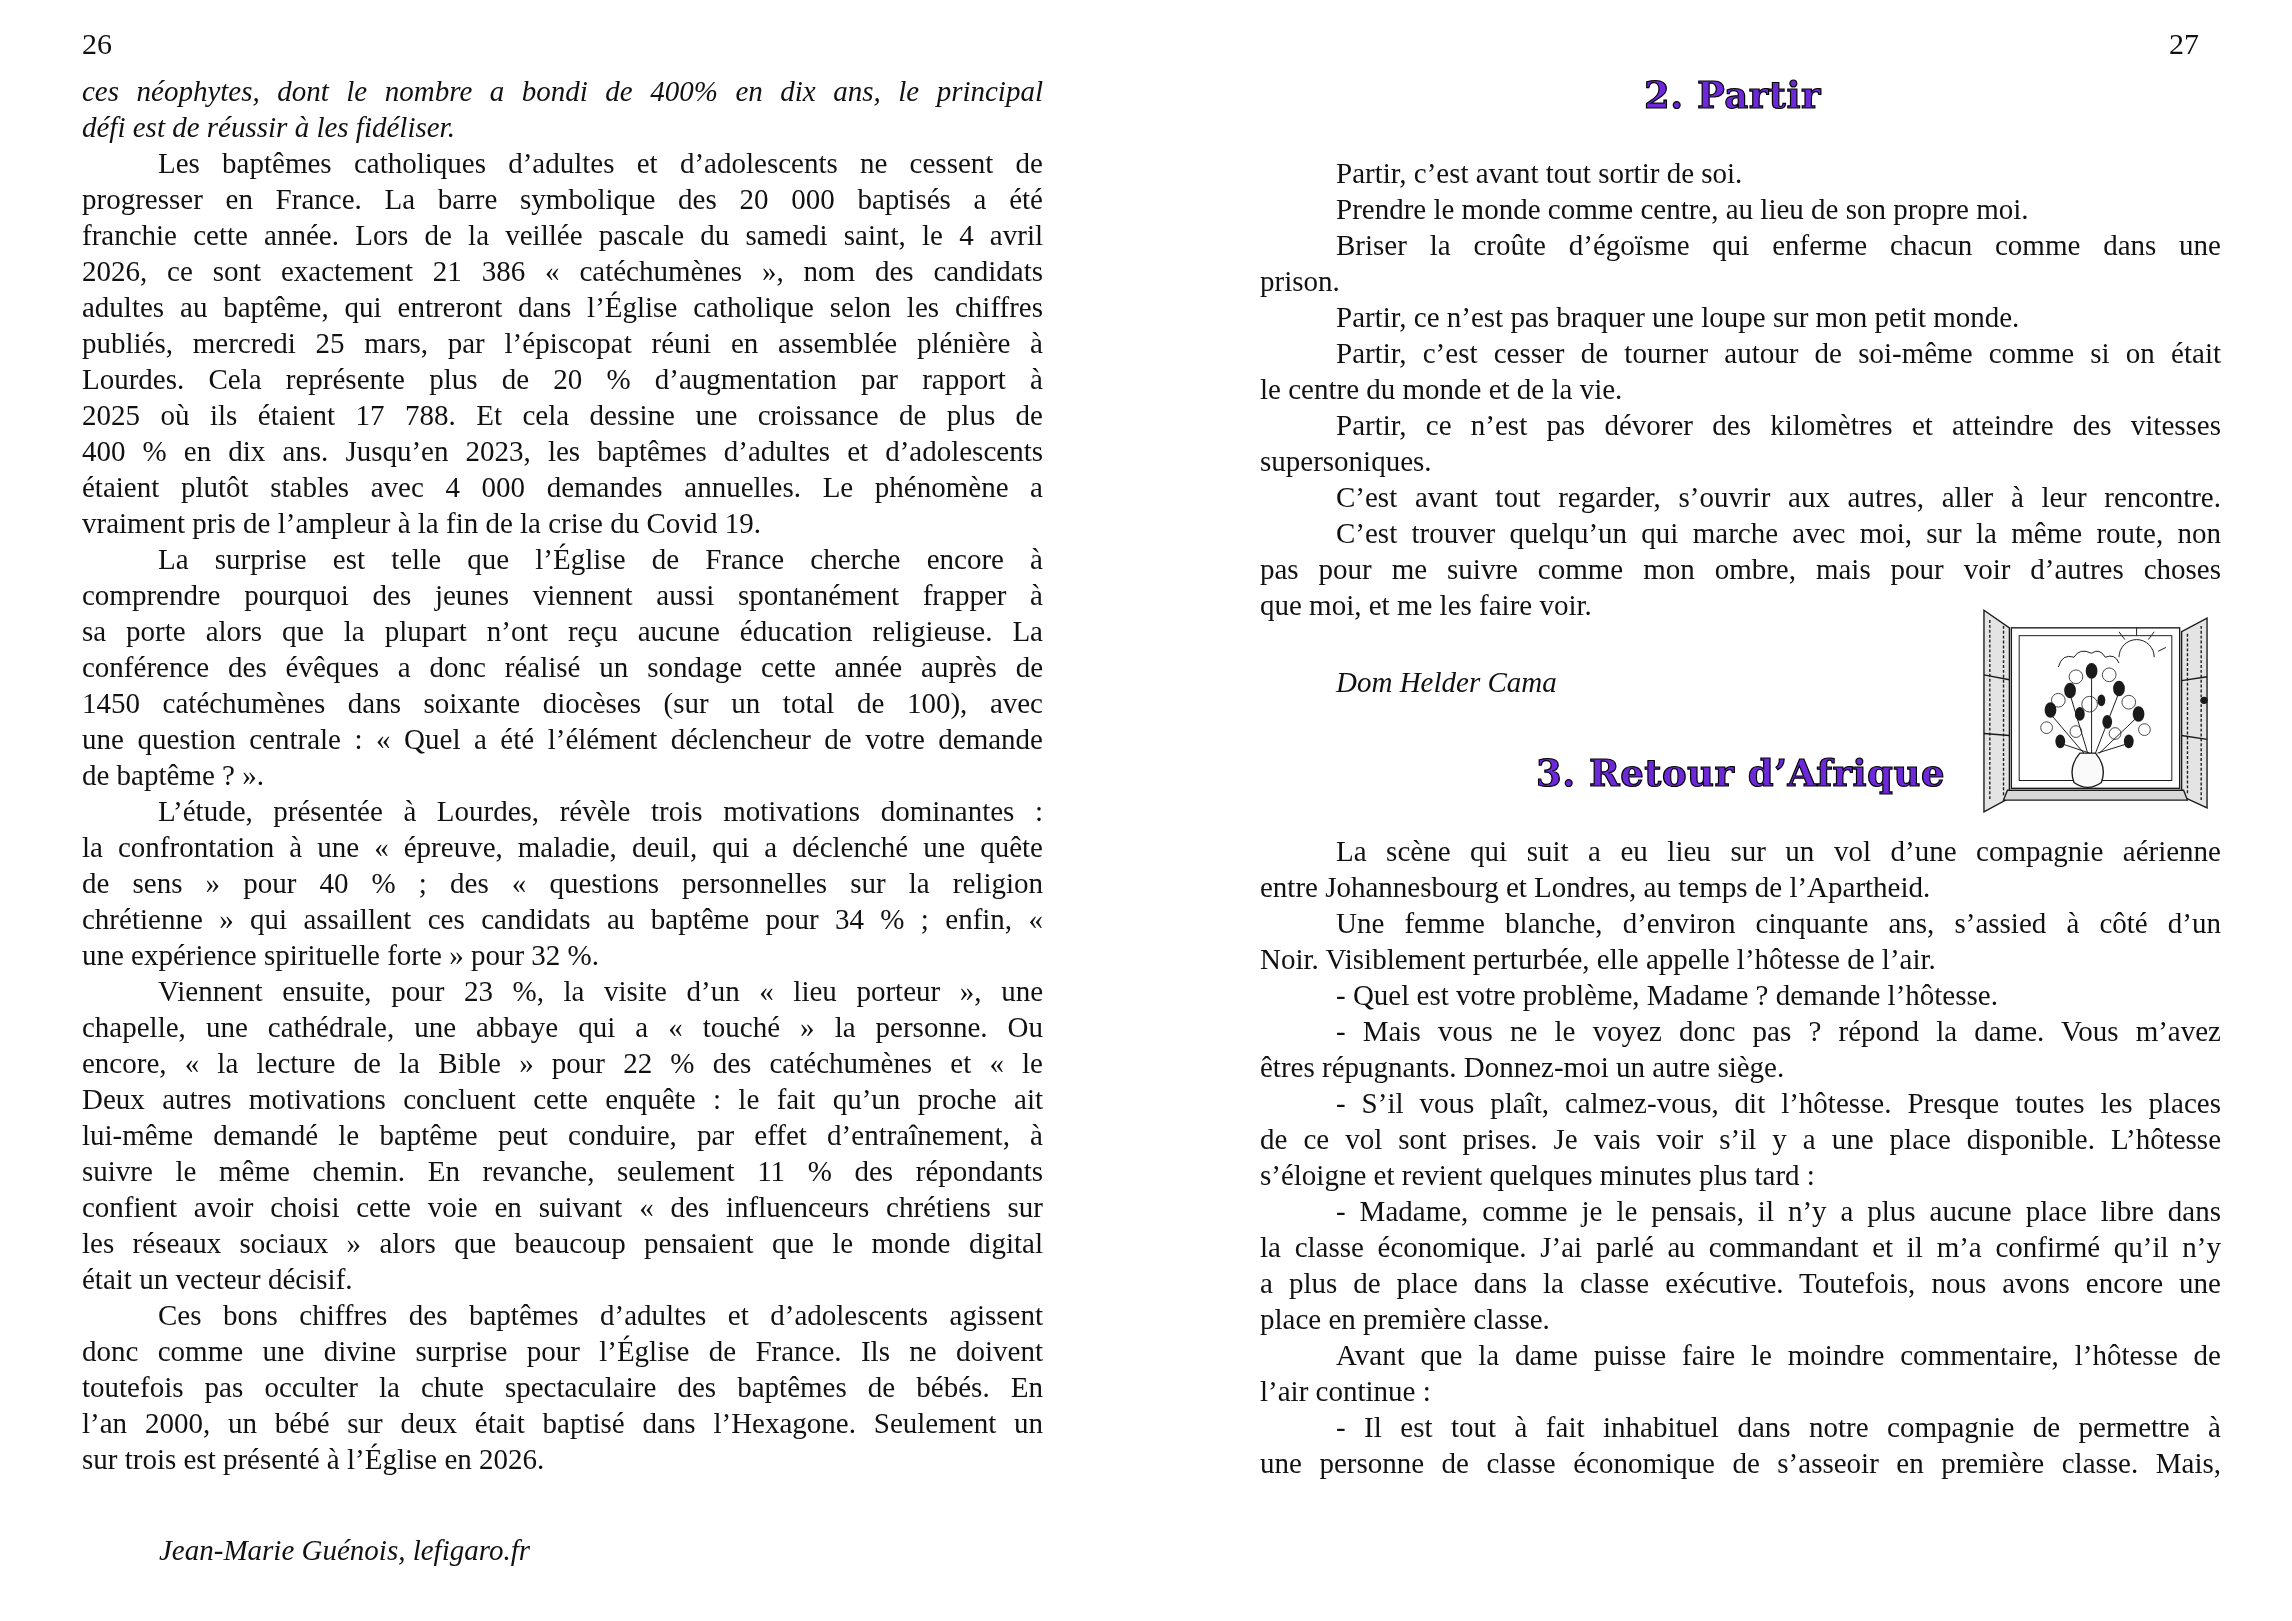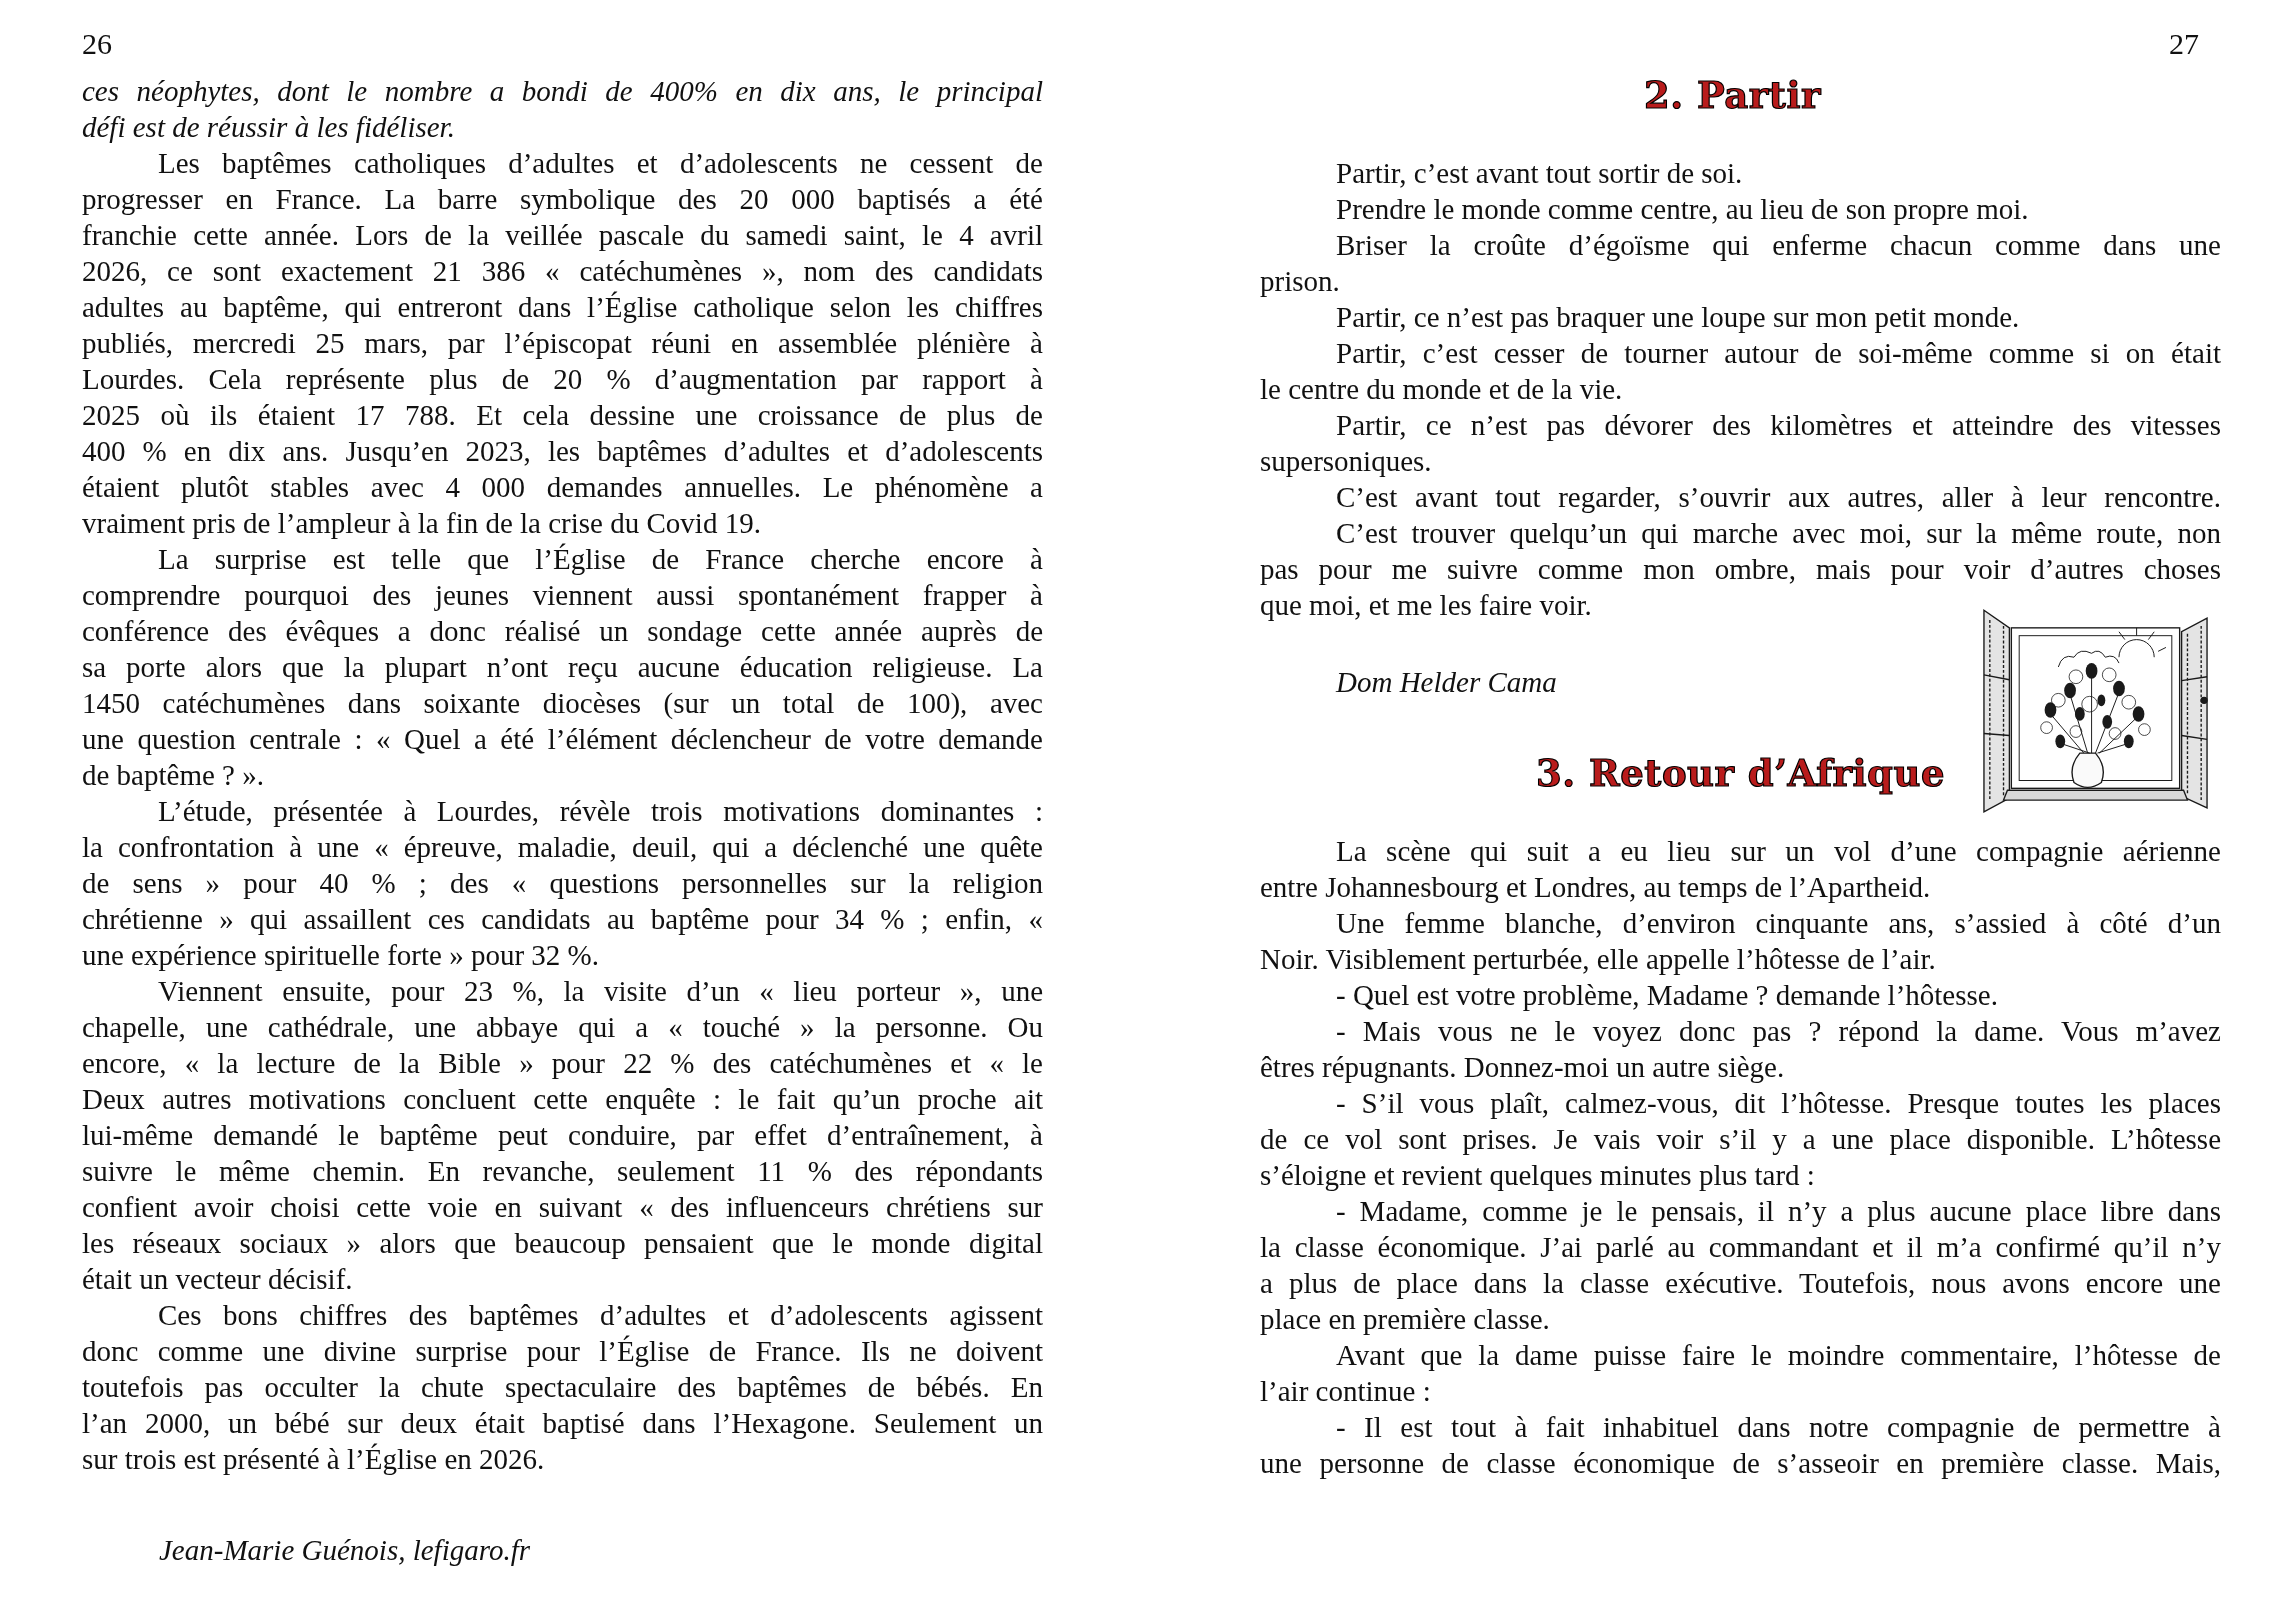--- a/index.html
+++ b/index.html
@@ -8,21 +8,21 @@
   .page { position: absolute; top: 0; height: 1404px; }
   #page-left { left: 0; width: 1147px; }
   #page-right { left: 1147px; width: 1146px; }
   .pagenum { position: absolute; top: 25.5px; font-size: 30px; line-height: 35px; }
   .col { position: absolute; font-size: 29px; line-height: 36px; }
   .col .ln { display: block; white-space: nowrap; height: 36px; text-align: justify; text-align-last: justify; }
   .col .ln.last { text-align-last: left; }
   .col .ln.ind { padding-left: 76px; }
   .col .ln.ital { font-style: italic; }
   .heading { position: absolute; font-family: "DejaVu Serif", "Liberation Serif", serif; font-weight: 900;
-             font-size: 37px; line-height: 43px; letter-spacing: 0.5px; -webkit-text-stroke: 1.2px #000; color:#b91c1c; }
+             font-size: 37px; line-height: 43px; letter-spacing: 0.5px; -webkit-text-stroke: 1.2px #000; color:#6d28d9; }
   .attrib { position: absolute; font-style: italic; font-size: 29px; line-height: 36px; margin-top: 20px; }
   .illus { position: absolute; left: 1982px; top: 606px; width: 227px; height: 212px; }
 </style>
 </head>
 <body>
 
 <div class="page" id="page-left">
   <div class="pagenum" style="left:82px;">26</div>
 
   <div class="col" id="left-col" style="left:82px; top:73px; width:961px;">
@@ -34,22 +34,22 @@
       <span class="ln">2026, ce sont exactement 21 386 « catéchumènes », nom des candidats</span>
       <span class="ln">adultes au baptême, qui entreront dans l’Église catholique selon les chiffres</span>
       <span class="ln">publiés, mercredi 25 mars, par l’épiscopat réuni en assemblée plénière à</span>
       <span class="ln">Lourdes. Cela représente plus de 20 % d’augmentation par rapport à</span>
       <span class="ln">2025 où ils étaient 17 788. Et cela dessine une croissance de plus de</span>
       <span class="ln">400 % en dix ans. Jusqu’en 2023, les baptêmes d’adultes et d’adolescents</span>
       <span class="ln">étaient plutôt stables avec 4 000 demandes annuelles. Le phénomène a</span>
       <span class="ln last">vraiment pris de l’ampleur à la fin de la crise du Covid 19.</span>
       <span class="ln ind">La surprise est telle que l’Église de France cherche encore à</span>
       <span class="ln">comprendre pourquoi des jeunes viennent aussi spontanément frapper à</span>
+      <span class="ln">sa porte alors que la plupart n’ont reçu aucune éducation religieuse. La</span>
       <span class="ln">conférence des évêques a donc réalisé un sondage cette année auprès de</span>
-      <span class="ln">sa porte alors que la plupart n’ont reçu aucune éducation religieuse. La</span>
       <span class="ln">1450 catéchumènes dans soixante diocèses (sur un total de 100), avec</span>
       <span class="ln">une question centrale : « Quel a été l’élément déclencheur de votre demande</span>
       <span class="ln last">de baptême ? ».</span>
       <span class="ln ind">L’étude, présentée à Lourdes, révèle trois motivations dominantes :</span>
       <span class="ln">la confrontation à une « épreuve, maladie, deuil, qui a déclenché une quête</span>
       <span class="ln">de sens » pour 40 % ; des « questions personnelles sur la religion</span>
       <span class="ln">chrétienne » qui assaillent ces candidats au baptême pour 34 % ; enfin, «</span>
       <span class="ln last">une expérience spirituelle forte » pour 32 %.</span>
       <span class="ln ind">Viennent ensuite, pour 23 %, la visite d’un « lieu porteur », une</span>
       <span class="ln">chapelle, une cathédrale, une abbaye qui a « touché » la personne. Ou</span>

